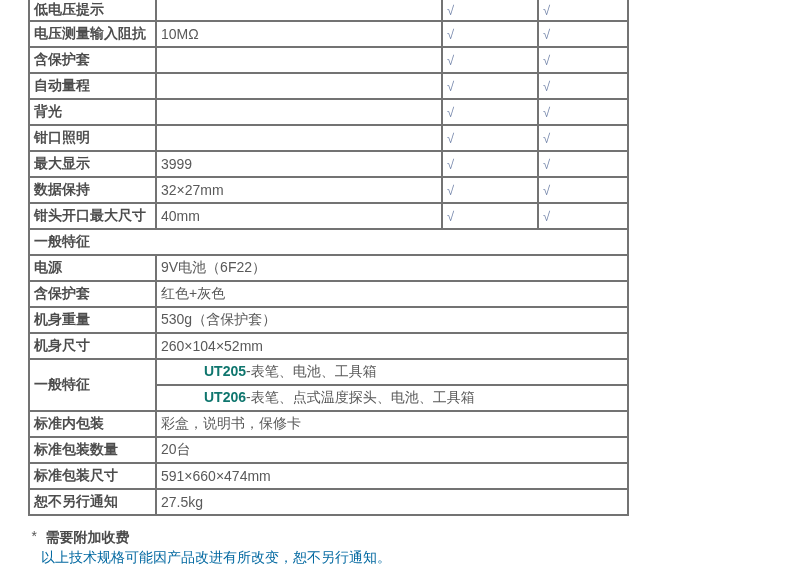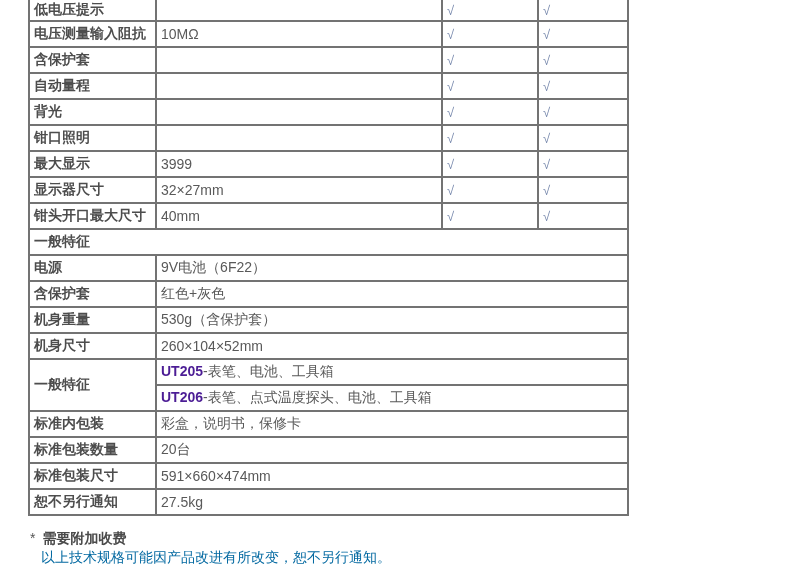--- a/index.html
+++ b/index.html
@@ -26,30 +26,30 @@
     color: #595959;
     vertical-align: middle;
     overflow: hidden;
     white-space: nowrap;
   }
   .spec-table tr { height: 26px; }
   .spec-table tr.clipped { height: 21px; }
   .spec-table tr.clipped td { border-top: none; }
   .spec-table td.lbl { font-weight: bold; color: #4d4d4d; }
   .spec-table td.chk { color: #7889ad; font-size: 13px; }
-  .spec-table td.val b, .spec-table td.val .model { font-weight: bold; color: #4c1d95; }
+  .spec-table td.val b, .spec-table td.val .model { font-weight: bold; color: #0f766e; margin-left: 43px; }
 
   .footer {
     position: absolute;
     left: 30px; top: 529px;
     font-size: 14px;
     color: #555555;
     line-height: 19px;
   }
-  .footer .f1 { font-weight: bold; color: #4a4a4a; }
+  .footer .f1 { font-weight: bold; color: #4a4a4a; font-family: Liberation Mono, monospace; }
   .footer .ast { font-weight: normal; margin-right: 7px; color: #555555; }
   .footer .f2 { padding-left: 11px; font-weight: normal; color: #0369a1; }
 </style>
 </head>
 <body>
 
 <div class="page">
 
   <table class="spec-table">
     <colgroup>
@@ -95,21 +95,21 @@
         <td class="chk">√</td>
         <td class="chk">√</td>
       </tr>
       <tr>
         <td class="lbl">最大显示</td>
         <td class="val">3999</td>
         <td class="chk">√</td>
         <td class="chk">√</td>
       </tr>
       <tr>
-        <td class="lbl">显示器尺寸</td>
+        <td class="lbl">数据保持</td>
         <td class="val">32×27mm</td>
         <td class="chk">√</td>
         <td class="chk">√</td>
       </tr>
       <tr>
         <td class="lbl">钳头开口最大尺寸</td>
         <td class="val">40mm</td>
         <td class="chk">√</td>
         <td class="chk">√</td>
       </tr>

